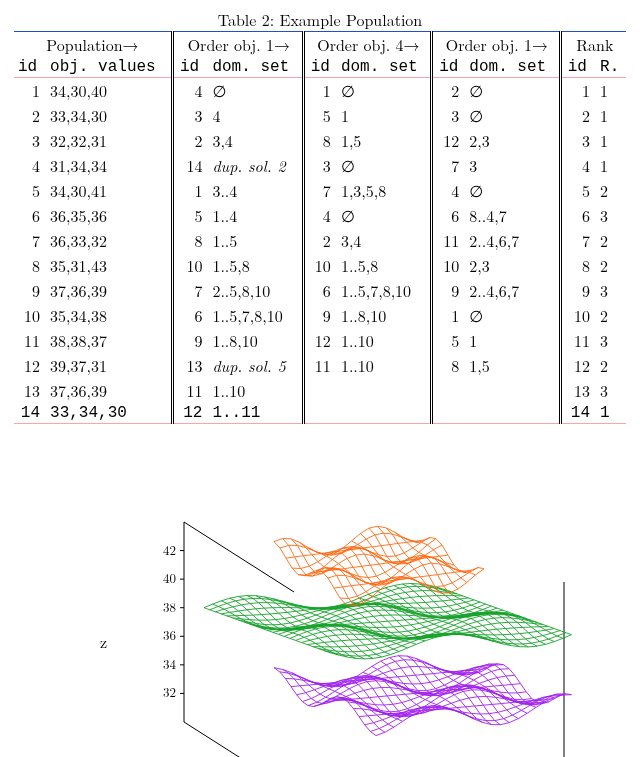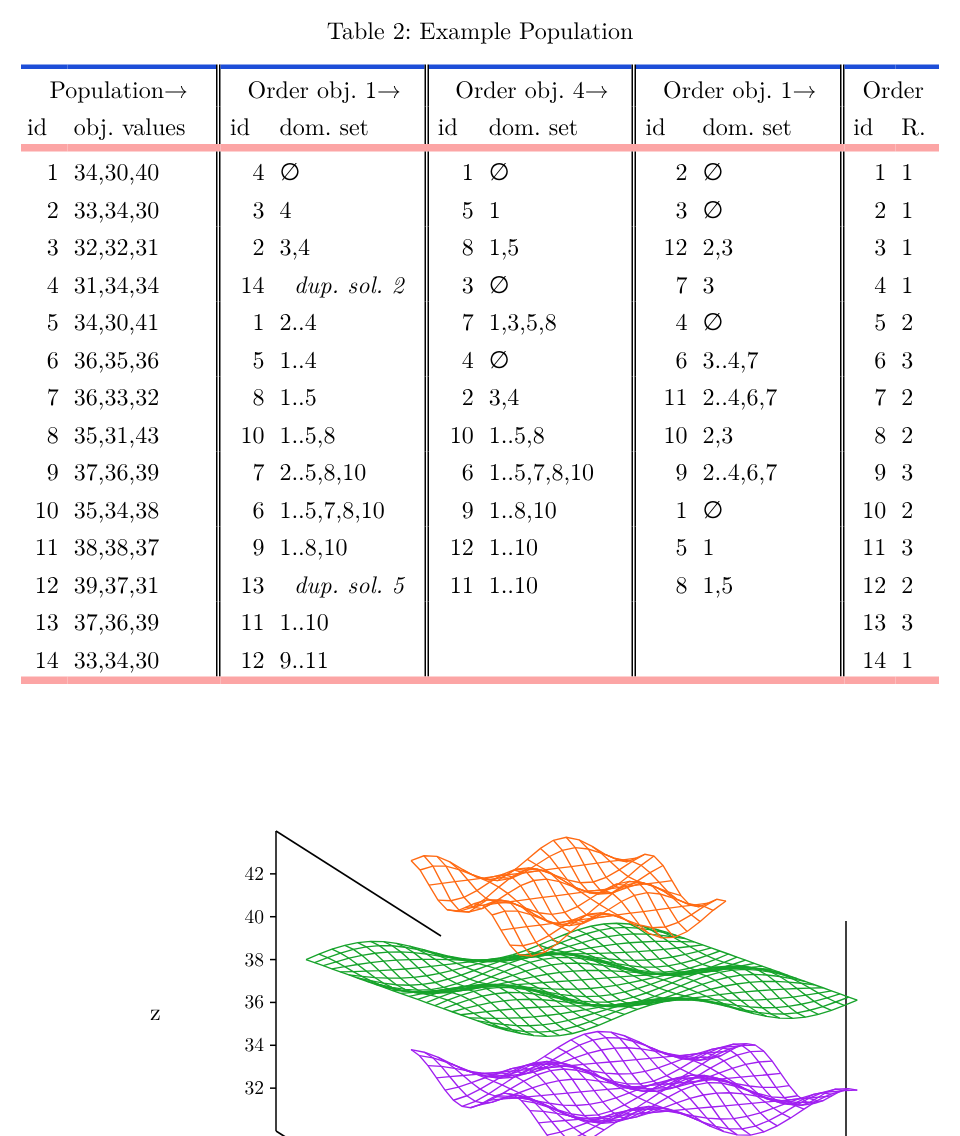--- a/index.html
+++ b/index.html
@@ -6,39 +6,39 @@
     font-family: 'Latin Modern Roman', 'Computer Modern', Georgia, serif;
     font-size: 15px;
     margin: 0;
     padding: 8px 14px;
     color: #000;
     background: #fff;
     width: 612px;
   }
   .caption {
     text-align: center;
-    margin-bottom: 12px;
+    margin-bottom: 0;
     font-size: 16px;
   }
   table {
     border-collapse: collapse;
     width: 100%;
     font-size: 16px;
   }
   table td, table th {
     padding: 1px 4px;
     text-align: left;
     font-weight: normal;
     white-space: nowrap;
   }
-  .toprule td, .toprule th { border-top: 3px solid #1d4ed8; }
-  .botrule td, .botrule th { border-bottom: 5px solid #fca5a5; }
+  .toprule td, .toprule th { border-top: 1px solid #1d4ed8; }
+  .botrule td, .botrule th { border-bottom: 1px solid #fca5a5; font-family: Liberation Mono, monospace; }
   .dblleft { border-left: 3px double #000; padding-left: 6px; }
   .grp-head { text-align: center; }
-  .italic { font-style: italic; text-align: center; }
+  .italic { font-style: italic; }
   .numcol { text-align: right; padding-right: 6px; }
   .chart-wrap {
     position: relative;
     width: 612px;
     height: 360px;
     margin-top: 48px;
   }
   .zlabel {
     position: absolute;
     left: 86px;
@@ -62,21 +62,21 @@
 
 <div class="caption">Table 2: Example Population</div>
 
 <table>
   <thead>
     <tr class="toprule">
       <th colspan="2" class="grp-head">Population→</th>
       <th colspan="2" class="grp-head dblleft">Order obj. 1→</th>
       <th colspan="2" class="grp-head dblleft">Order obj. 4→</th>
       <th colspan="2" class="grp-head dblleft">Order obj. 1→</th>
-      <th colspan="2" class="grp-head dblleft">Order</th>
+      <th colspan="2" class="grp-head dblleft">Rank</th>
     </tr>
     <tr class="botrule">
       <th>id</th>
       <th>obj. values</th>
       <th class="dblleft">id</th>
       <th>dom. set</th>
       <th class="dblleft">id</th>
       <th>dom. set</th>
       <th class="dblleft">id</th>
       <th>dom. set</th>
@@ -130,37 +130,37 @@
         <td>∅</td>
         <td class="dblleft numcol">7</td>
         <td>3</td>
         <td class="dblleft numcol">4</td>
         <td>1</td>
       </tr>
       <tr>
         <td class="numcol">5</td>
         <td>34,30,41</td>
         <td class="dblleft numcol">1</td>
-        <td>2..4</td>
+        <td>3..4</td>
         <td class="dblleft numcol">7</td>
         <td>1,3,5,8</td>
         <td class="dblleft numcol">4</td>
         <td>∅</td>
         <td class="dblleft numcol">5</td>
         <td>2</td>
       </tr>
       <tr>
         <td class="numcol">6</td>
         <td>36,35,36</td>
         <td class="dblleft numcol">5</td>
         <td>1..4</td>
         <td class="dblleft numcol">4</td>
         <td>∅</td>
         <td class="dblleft numcol">6</td>
-        <td>3..4,7</td>
+        <td>8..4,7</td>
         <td class="dblleft numcol">6</td>
         <td>3</td>
       </tr>
       <tr>
         <td class="numcol">7</td>
         <td>36,33,32</td>
         <td class="dblleft numcol">8</td>
         <td>1..5</td>
         <td class="dblleft numcol">2</td>
         <td>3,4</td>
@@ -238,21 +238,21 @@
         <td></td>
         <td class="dblleft numcol"></td>
         <td></td>
         <td class="dblleft numcol">13</td>
         <td>3</td>
       </tr>
       <tr class="botrule">
         <td class="numcol">14</td>
         <td>33,34,30</td>
         <td class="dblleft numcol">12</td>
-        <td>9..11</td>
+        <td>1..11</td>
         <td class="dblleft numcol"></td>
         <td></td>
         <td class="dblleft numcol"></td>
         <td></td>
         <td class="dblleft numcol">14</td>
         <td>1</td>
       </tr>
     </tbody>
 </table>
 

